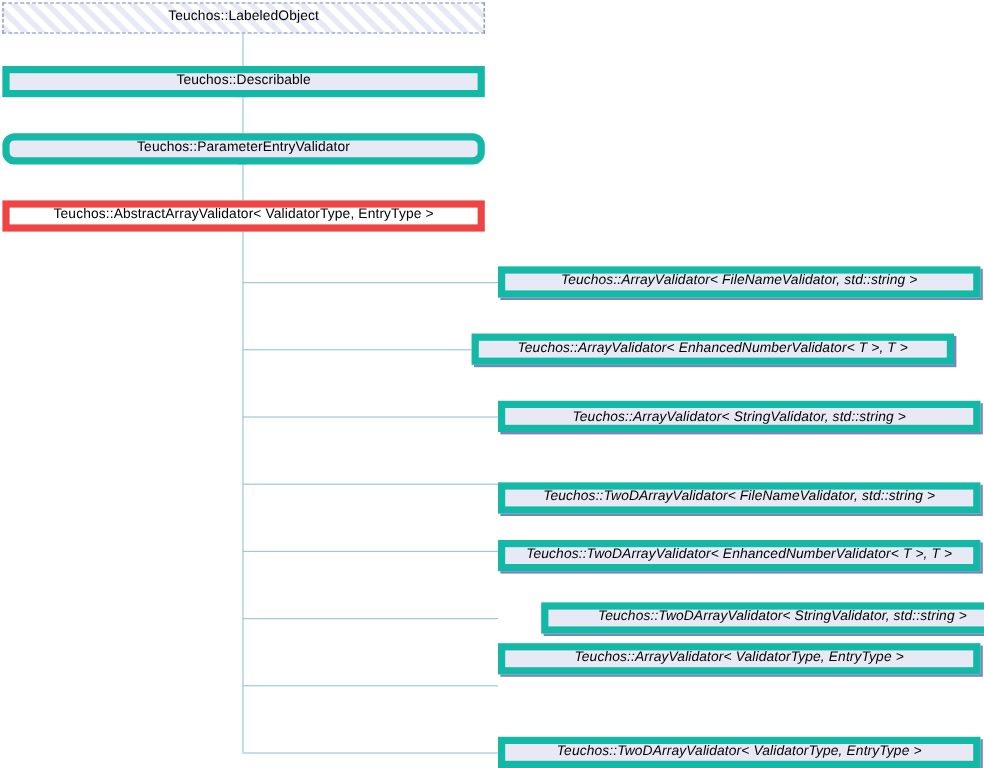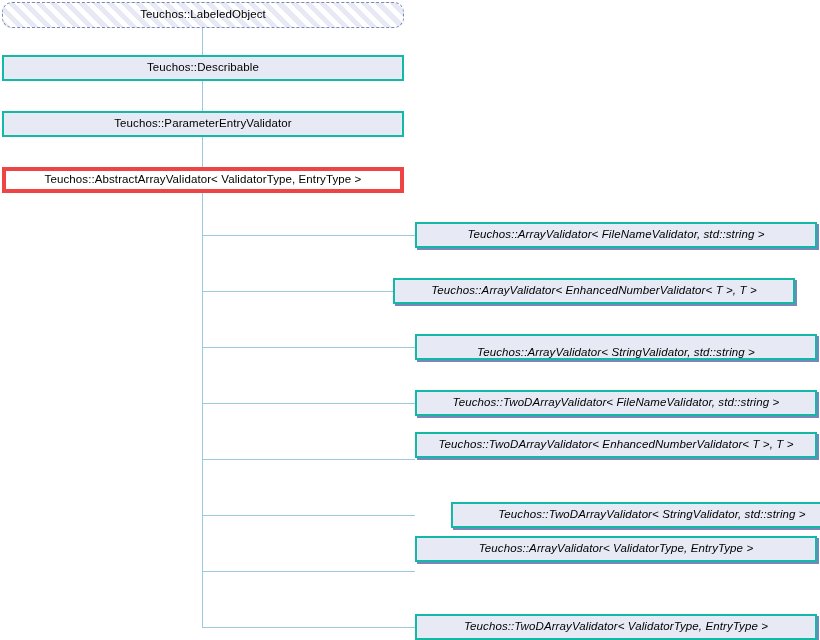--- a/index.html
+++ b/index.html
@@ -29,40 +29,40 @@
     font-size: 11.5px;
     line-height: 1;
     color: #000000;
     white-space: nowrap;
     letter-spacing: 0.1px;
   }
 
   
   .node.filled {
     background: #e7eaf5;
-    border: 2px solid #14b8a6;
+    border: 6px solid #14b8a6;
   }
 
   
   .node.hatched {
     border: 1px dashed #7887bb;
     background-color: #ffffff;
     background-image: repeating-linear-gradient(
         45deg,
         #e7eaf5 0px,
         #e7eaf5 5px,
         #ffffff 5px,
         #ffffff 10px
     );
   }
 
   
   .node.current {
     background: #ffffff;
-    border: 4px solid #ef4444;
+    border: 6px solid #ef4444;
   }
 
   
   .node.leaf {
     box-shadow: 2px 2px 0 0 #7887bb;
     font-style: italic;
   }
 
   .node .label {
     display: block;
@@ -105,45 +105,45 @@
       <div class="conn h" style="left: 202px; top: 515px; width: 213px;"></div>
       <div class="conn h" style="left: 202px; top: 571px; width: 213px;"></div>
       <div class="conn h" style="left: 202px; top: 627px; width: 213px;"></div>
       <div class="arrow" style="left: 198px; top: 22px;"></div>
       <div class="arrow" style="left: 198px; top: 75px;"></div>
       <div class="arrow" style="left: 198px; top: 131px;"></div>
       <div class="arrow" style="left: 198px; top: 187px;"></div>
     </div>
 
   <div id="node-layer">
-      <div class="node hatched" style="left: 2px; top: 2px; width: 402px; height: 26px; border-radius: 10px;">
+      <div class="node hatched" style="left: 2px; top: 2px; width: 402px; height: 26px;">
         <span class="label">Teuchos::LabeledObject</span>
       </div>
       <div class="node filled" style="left: 2px; top: 55px; width: 402px; height: 26px;">
         <span class="label">Teuchos::Describable</span>
       </div>
-      <div class="node filled" style="left: 2px; top: 111px; width: 402px; height: 26px;">
+      <div class="node filled" style="left: 2px; top: 111px; width: 402px; height: 26px; border-radius: 10px;">
         <span class="label">Teuchos::ParameterEntryValidator</span>
       </div>
       <div class="node current" style="left: 2px; top: 167px; width: 402px; height: 26px;">
         <span class="label">Teuchos::AbstractArrayValidator&lt; ValidatorType, EntryType &gt;</span>
       </div>
       <div class="node filled leaf filled" style="left: 415px; top: 222px; width: 402px; height: 26px;">
         <span class="label">Teuchos::ArrayValidator&lt; FileNameValidator, std::string &gt;</span>
       </div>
       <div class="node filled leaf filled" style="left: 393px; top: 278px; width: 402px; height: 26px;">
         <span class="label">Teuchos::ArrayValidator&lt; EnhancedNumberValidator&lt; T &gt;, T &gt;</span>
       </div>
       <div class="node filled leaf filled" style="left: 415px; top: 334px; width: 402px; height: 26px; align-items: flex-end;">
         <span class="label">Teuchos::ArrayValidator&lt; StringValidator, std::string &gt;</span>
       </div>
-      <div class="node filled leaf filled" style="left: 415px; top: 390px; width: 402px; height: 26px;">
+      <div class="node filled leaf filled" style="left: 415px; top: 402px; width: 402px; height: 26px;">
         <span class="label">Teuchos::TwoDArrayValidator&lt; FileNameValidator, std::string &gt;</span>
       </div>
-      <div class="node filled leaf filled" style="left: 415px; top: 432px; width: 402px; height: 26px;">
+      <div class="node filled leaf filled" style="left: 415px; top: 450px; width: 402px; height: 26px;">
         <span class="label">Teuchos::TwoDArrayValidator&lt; EnhancedNumberValidator&lt; T &gt;, T &gt;</span>
       </div>
       <div class="node filled leaf filled" style="left: 415px; top: 502px; width: 402px; height: 26px; margin-left: 36px;">
         <span class="label">Teuchos::TwoDArrayValidator&lt; StringValidator, std::string &gt;</span>
       </div>
       <div class="node filled leaf filled" style="left: 415px; top: 536px; width: 402px; height: 26px;">
         <span class="label">Teuchos::ArrayValidator&lt; ValidatorType, EntryType &gt;</span>
       </div>
       <div class="node filled leaf filled" style="left: 415px; top: 614px; width: 402px; height: 26px; justify-content: center;">
         <span class="label">Teuchos::TwoDArrayValidator&lt; ValidatorType, EntryType &gt;</span>

